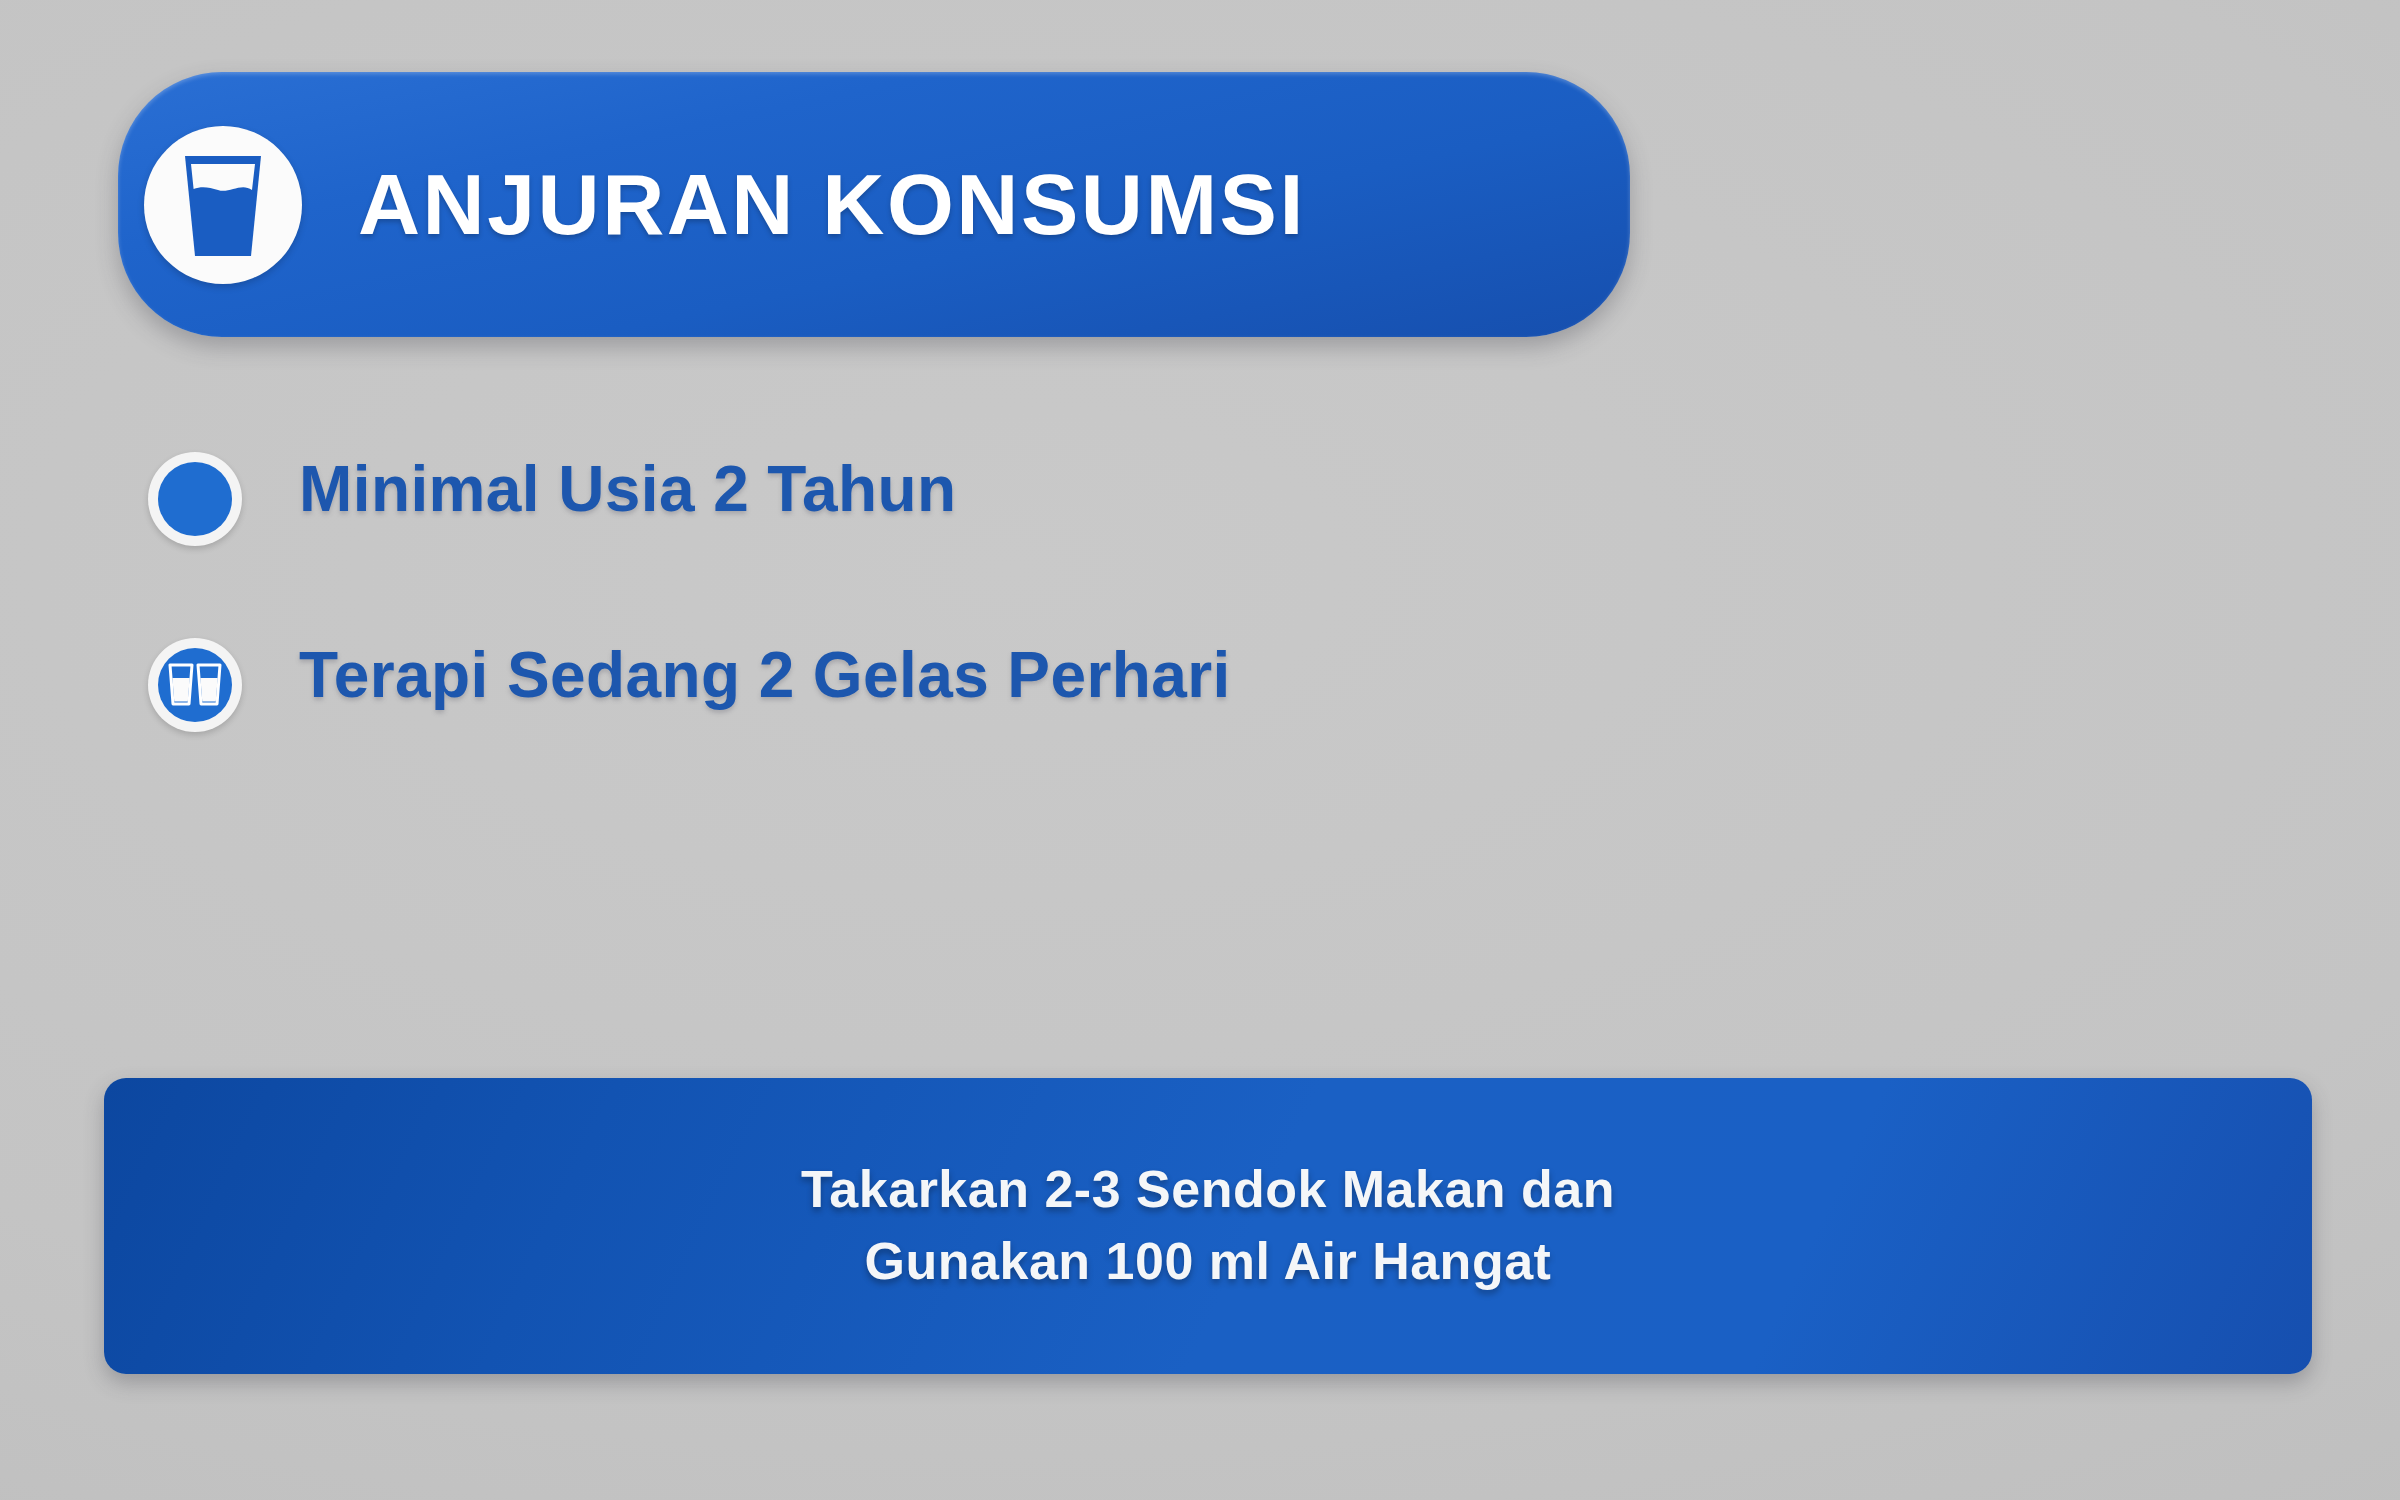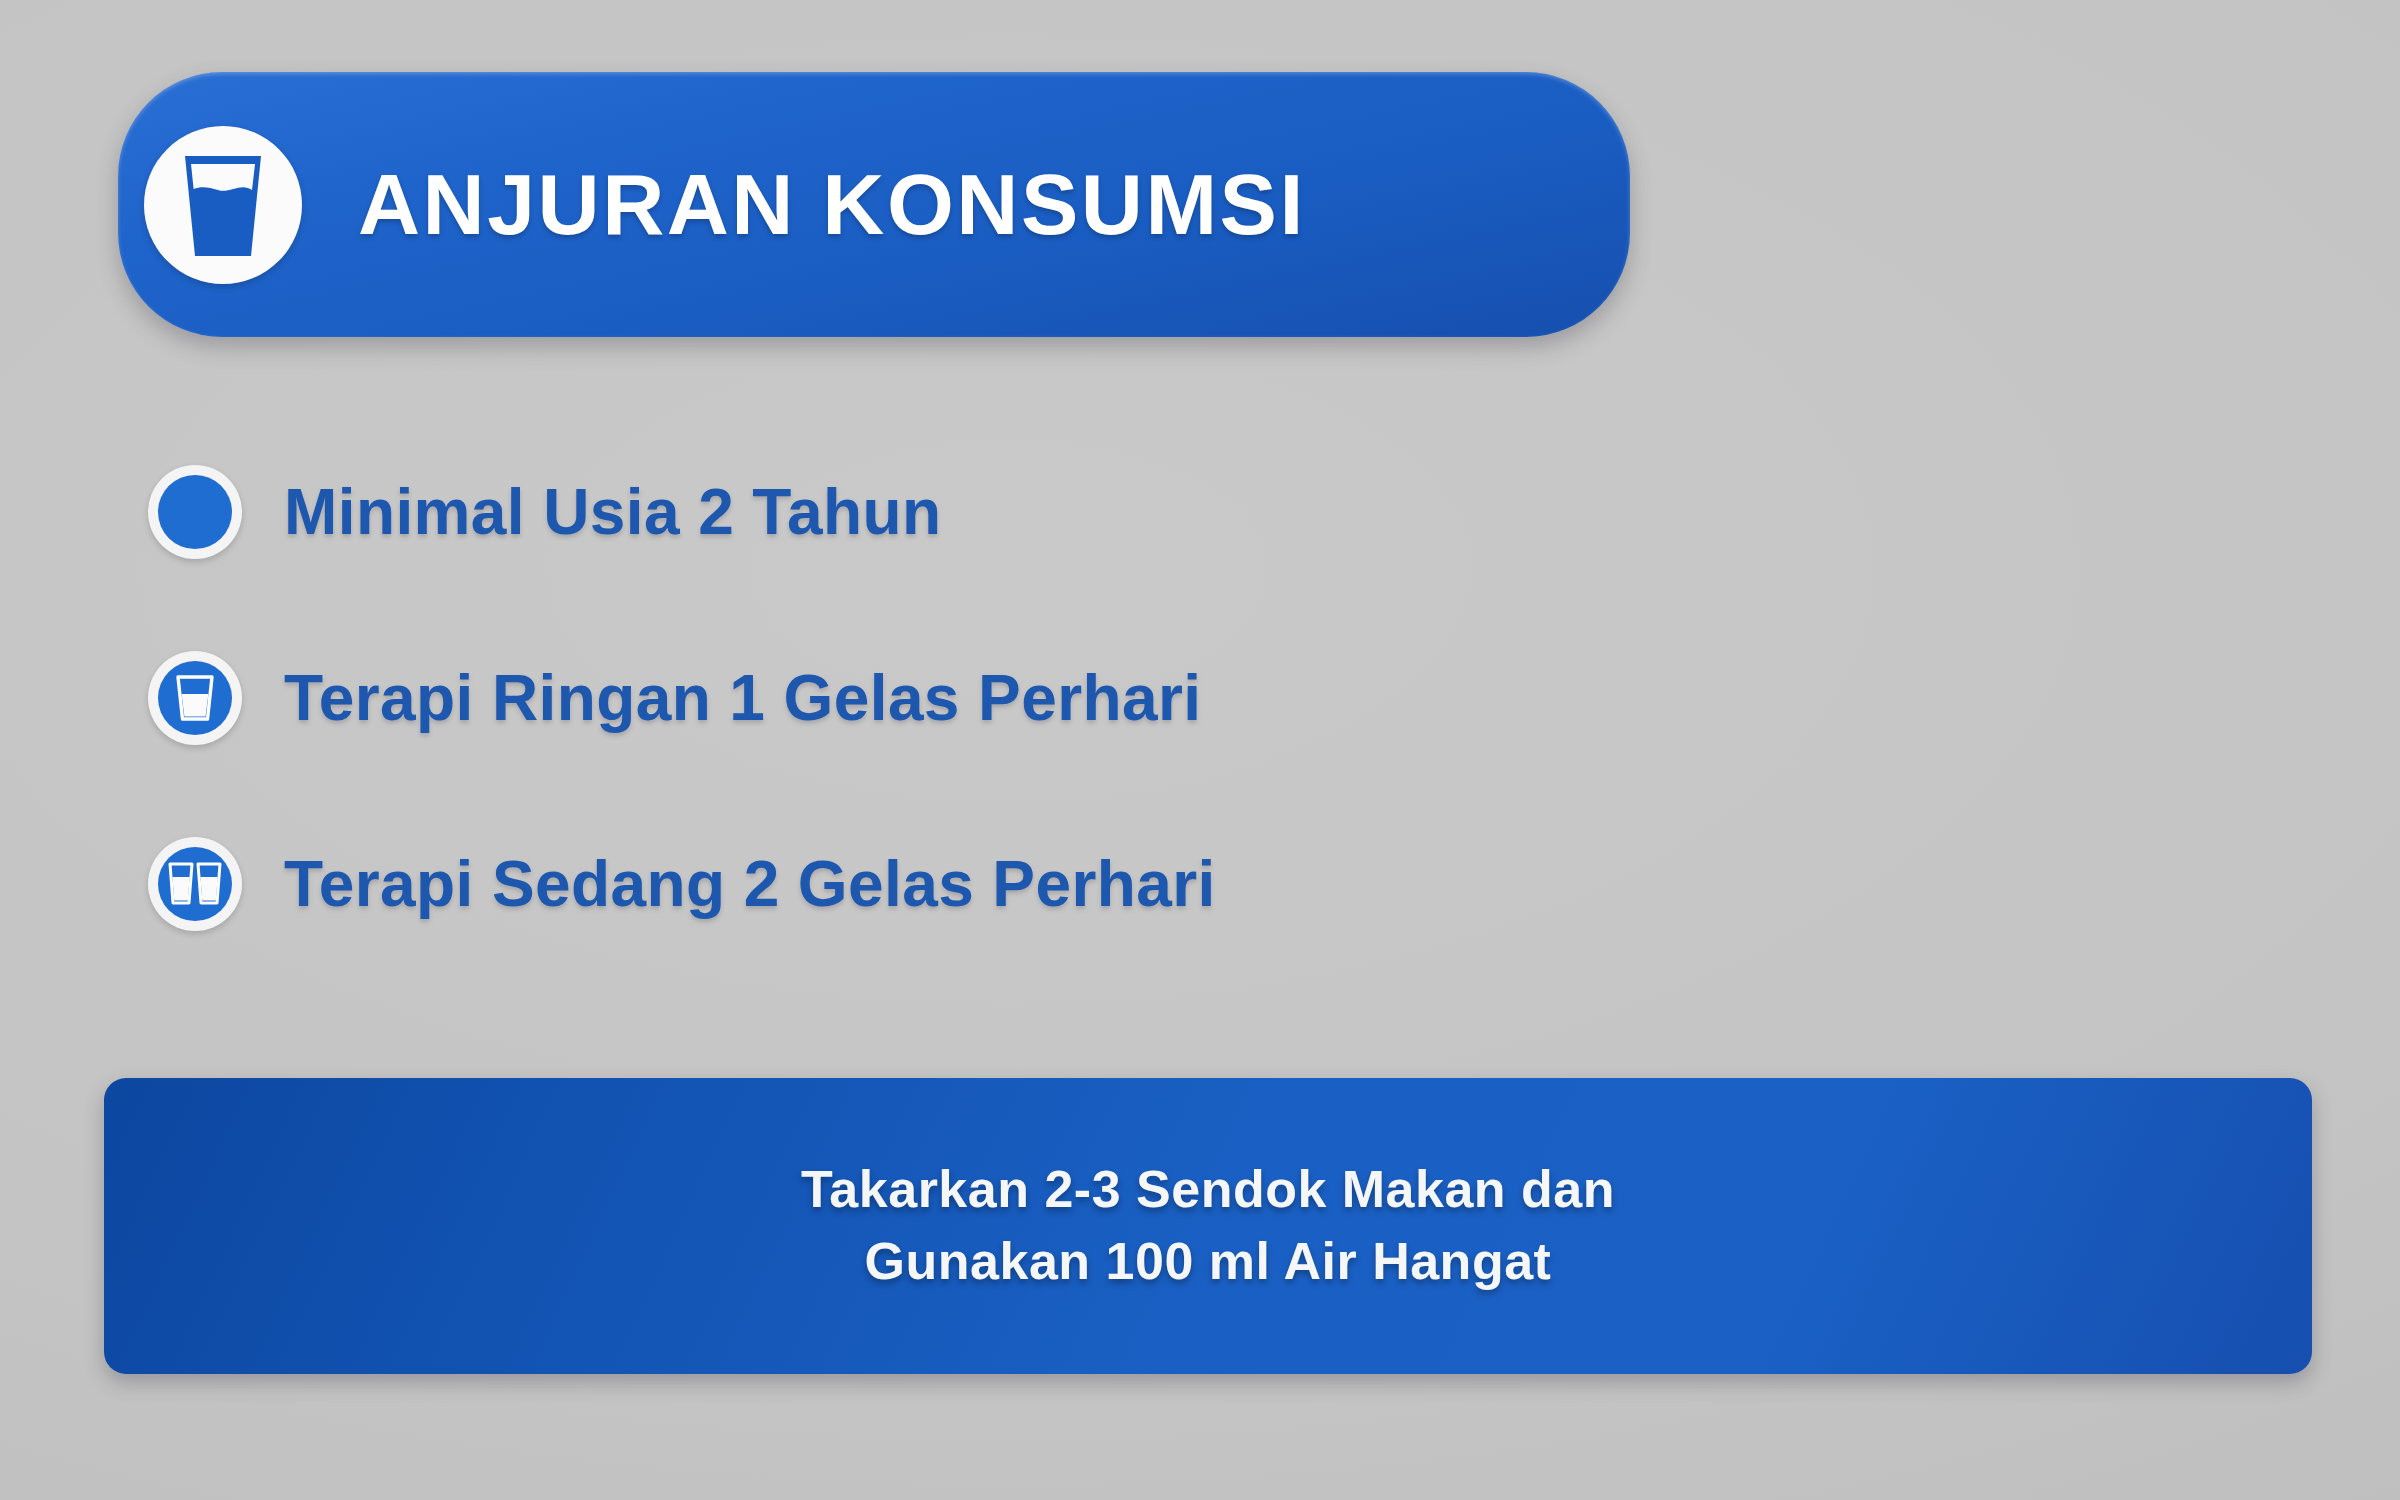--- a/index.html
+++ b/index.html
@@ -64,23 +64,24 @@
   
   .bullet-list {
     position: absolute;
     left: 148px;
     top: 452px;
     width: 2000px;
   }
 
   .bullet-row {
     display: flex;
-    align-items: center;
+    align-items: flex-start;
     height: 120px;
     margin-bottom: 66px;
+    gap: 15px;
   }
   .bullet-row:last-child { margin-bottom: 0; }
 
   .bullet-badge {
     width: 94px;
     height: 94px;
     min-width: 94px;
     border-radius: 50%;
     background: #f4f4f4;
     box-shadow: 0 3px 6px rgba(0,0,0,0.16);
@@ -158,31 +159,20 @@
 
   <div class="bullet-list">
 
     <div class="bullet-row">
       <div class="bullet-badge">
         <div class="disc"></div>
       </div>
       <div class="bullet-label">Minimal Usia 2 Tahun</div>
     </div>
 
-    <div class="bullet-row">
-      <div class="bullet-badge">
-        <div class="disc">
-          <svg width="42" height="50" viewBox="0 0 42 50" aria-hidden="true">
-            <path d="M4 4 H38 L33.5 46 H8.5 Z" fill="none" stroke="#ffffff" stroke-width="3.4" stroke-linejoin="round"></path>
-            <path d="M7.6 21 H34.4 L31.6 43.4 H10.4 Z" fill="#fbfbfb"></path>
-          </svg>
-        </div>
-      </div>
-      <div class="bullet-label">Terapi Ringan 1 Gelas Perhari</div>
-    </div>
 
     <div class="bullet-row">
       <div class="bullet-badge">
         <div class="disc">
           <svg width="56" height="46" viewBox="0 0 56 46" aria-hidden="true">
             <g>
               <path d="M3 3 H25 L22 42 H6 Z" fill="none" stroke="#ffffff" stroke-width="3" stroke-linejoin="round"></path>
               <path d="M5.4 16 H22.7 L20.8 39.6 H7.3 Z" fill="#fbfbfb"></path>
             </g>
             <g>

